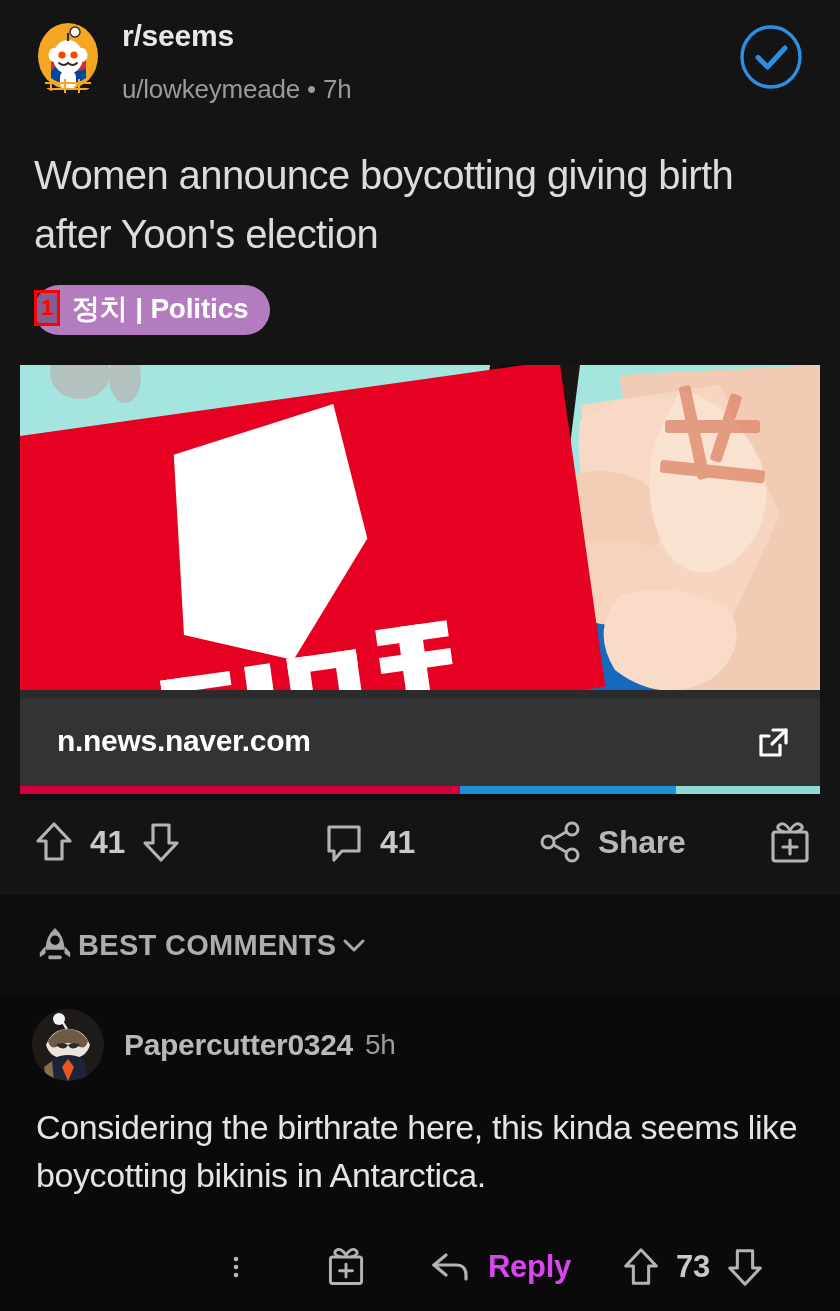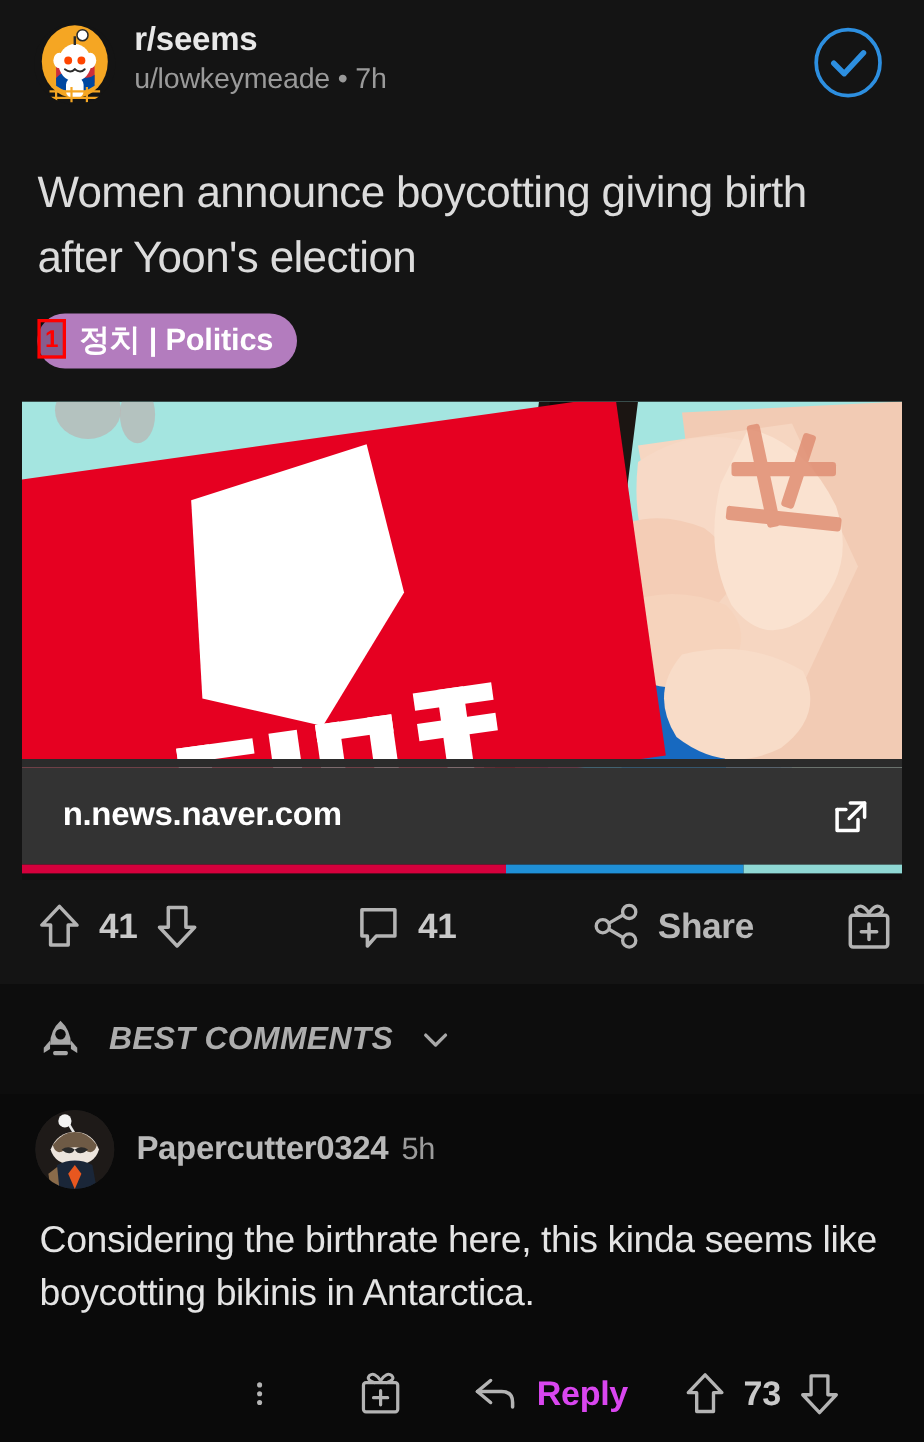--- a/index.html
+++ b/index.html
@@ -54,21 +54,21 @@
     font-weight: bold;
     color: #e8e8e8;
     letter-spacing: -0.2px;
     line-height: 36px;
   }
 
   .sub-meta {
     font-size: 26px;
     color: #9a9a9a;
     line-height: 34px;
-    margin-top: 0;
+    margin-top: 18px;
     letter-spacing: -0.2px;
   }
 
   .joined-check {
     position: absolute;
     right: 36px; top: 16px;
     width: 66px; height: 66px;
   }
 
   
@@ -212,23 +212,22 @@
     width: 840px;
     height: 100px;
     background: #0d0d0d;
     display: flex;
     align-items: center;
   }
 
   .best-inner {
     display: flex;
     align-items: center;
-    gap: 25px;
+    gap: 4px;
     margin-left: 36px;
-    font-style: italic;
   }
 
   .best-label {
     font-size: 29px;
     font-weight: bold;
     color: #adadad;
     letter-spacing: 0.3px;
   }
 
   

